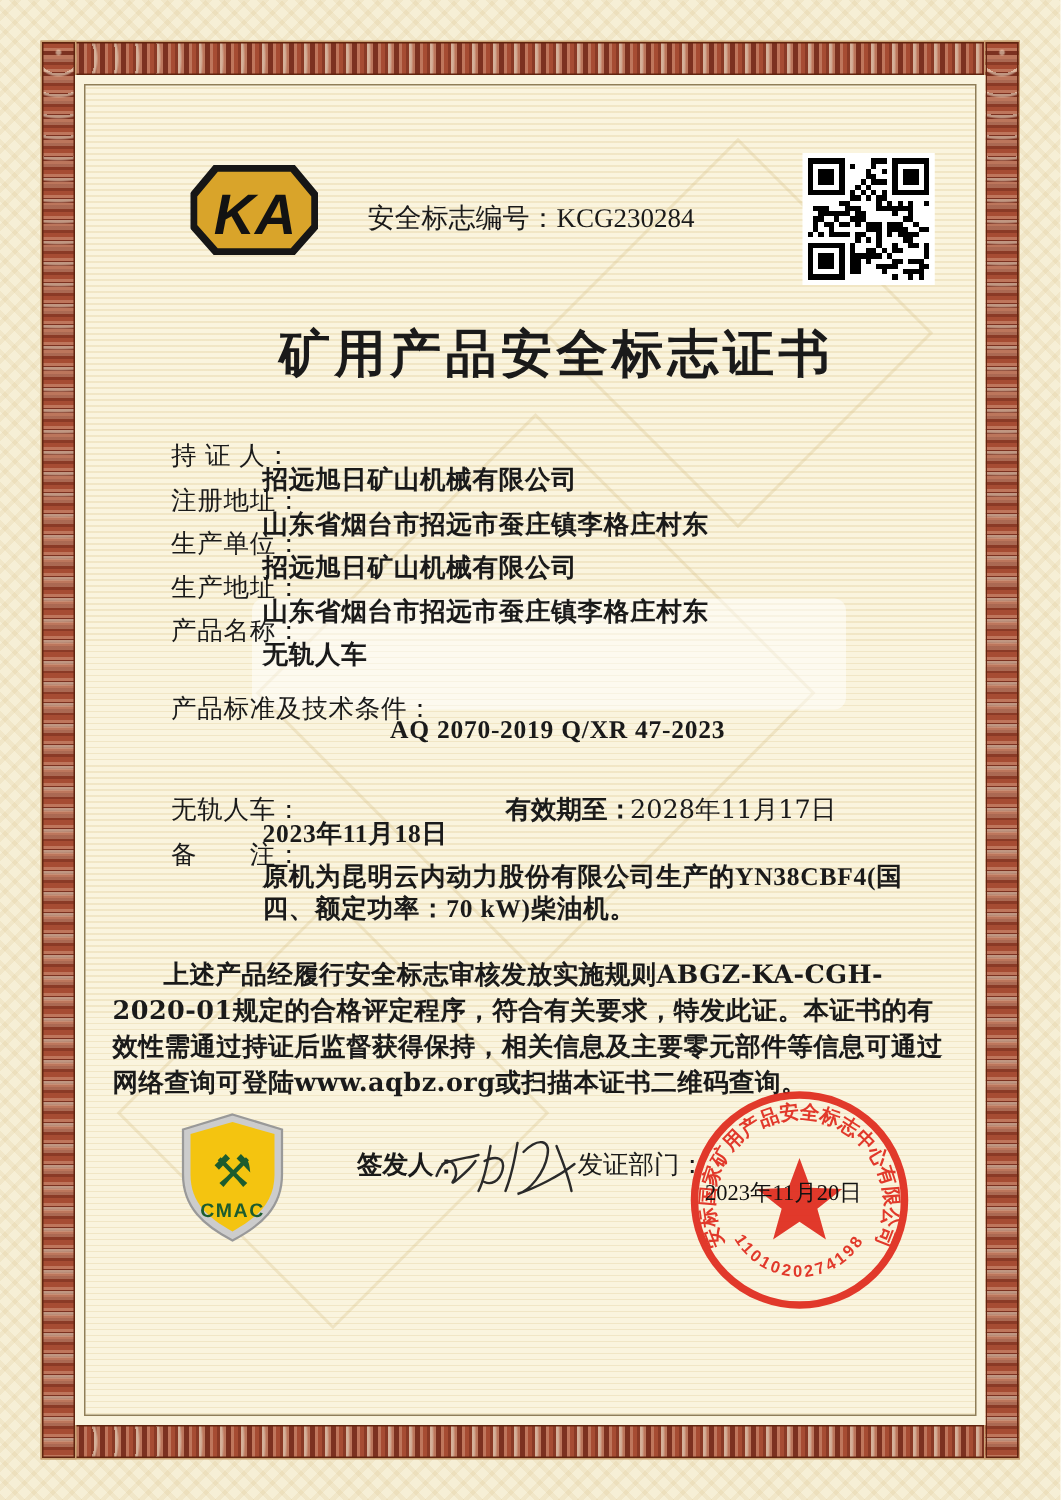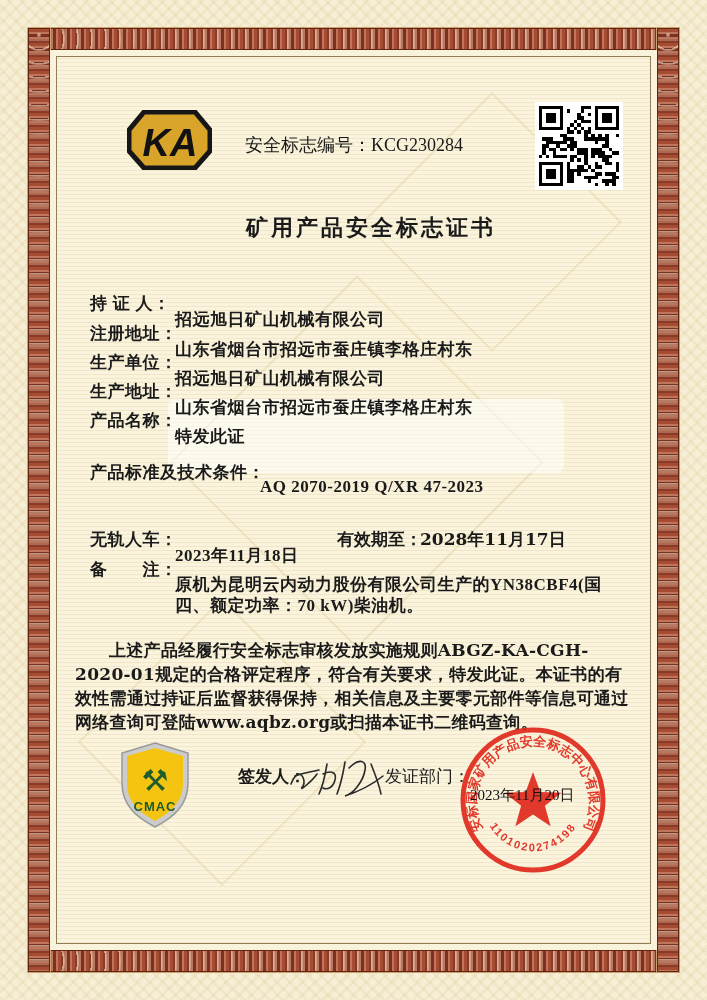--- a/index.html
+++ b/index.html
@@ -37,29 +37,29 @@
   .wm{position:absolute;border:2px solid rgba(213,186,124,.28);transform:rotate(45deg);z-index:1;}
   .wm1{width:260px;height:260px;left:225px;top:330px;}
   .wm2{width:200px;height:200px;left:120px;top:640px;}
   .wm3{width:180px;height:180px;left:400px;top:130px;}
   .hl-band{position:absolute;left:168px;top:399px;width:396px;height:74px;
     background:rgba(255,255,255,.5);border-radius:8px;z-index:1;}
   
   .el{position:absolute;z-index:2;}
   .issue-line{left:245px;top:133px;font-family:"Liberation Serif", serif;font-size:18px;white-space:nowrap;}
   .cert-title{left:0;right:0;top:213px;text-align:center;
-    font-family:Liberation Sans, sans-serif;font-weight:900;font-size:22px;letter-spacing:3px;margin-left:35px;}
+    font-family:Liberation Sans, sans-serif;font-weight:900;font-size:34px;letter-spacing:3px;margin-left:35px;}
   .row{left:90px;white-space:nowrap;font-size:17px;height:22px;width:540px;}
-  .row .lbl{font-weight:bold;letter-spacing:.5px;}
+  .row .lbl{font-weight:normal;letter-spacing:.5px;margin-left:24px;}
   .row .val{position:absolute;left:85px;top:16px;
     font-family:Liberation Serif, serif;font-weight:bold;letter-spacing:.5px;}
   .row .val.v170{left:170px;}
   .row .lbl2{position:absolute;left:247px;top:0;font-weight:bold;}
   .row .val2{position:absolute;left:330px;top:0;
-    font-family:"DejaVu Serif", serif;font-weight:bold;}
+    font-family:"DejaVu Serif", serif;font-weight:normal;}
   .row .val.wrap{white-space:normal;width:455px;line-height:21px;}
   .statement{left:75px;top:638px;width:557px;
     font-family:"DejaVu Serif", serif;font-weight:bold;font-size:17px;line-height:24px;
     text-indent:2em;letter-spacing:.3px;}
   .signer-label{left:238px;top:765px;font-size:17px;font-weight:bold;}
   .dept-label{left:385px;top:765px;font-size:17px;font-weight:normal;}
   .stamp-date{left:470px;top:786px;z-index:4;font-family:"Liberation Serif", serif;
     font-size:15px;font-weight:normal;color:#111;}
   .stamp-wrap{left:457px;top:722px;width:152px;height:152px;z-index:3;opacity:.93;}
   .sig-wrap{left:283px;top:750px;width:115px;height:58px;}
@@ -273,21 +273,21 @@
   <div class="el row" style="top:351px">
     <span class="lbl">生产单位：</span>
     <span class="val">招远旭日矿山机械有限公司</span>
   </div>
   <div class="el row" style="top:380px">
     <span class="lbl">生产地址：</span>
     <span class="val">山东省烟台市招远市蚕庄镇李格庄村东</span>
   </div>
   <div class="el row" style="top:409px">
     <span class="lbl">产品名称：</span>
-    <span class="val">特发此证</span>
+    <span class="val">无轨人车</span>
   </div>
   <div class="el row" style="top:461px">
     <span class="lbl">产品标准及技术条件：</span>
     <span class="val v170">AQ 2070-2019 Q/XR 47-2023</span>
   </div>
 
   <div class="el row" style="top:528px">
     <span class="lbl">无轨人车：</span>
     <span class="val">2023年11月18日</span>
     <span class="lbl2">有效期至：</span>

